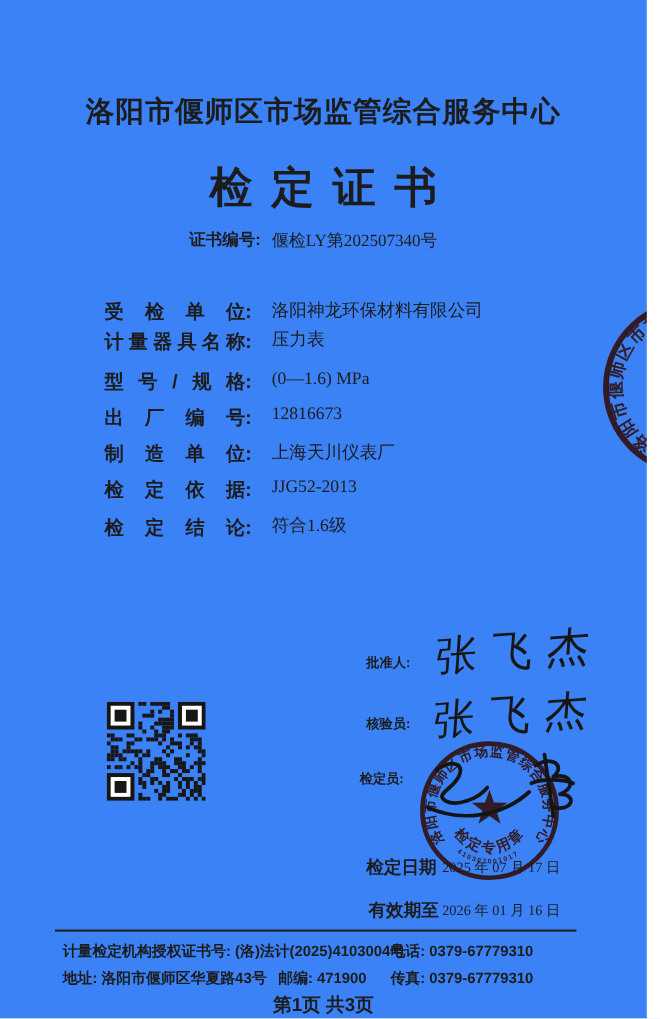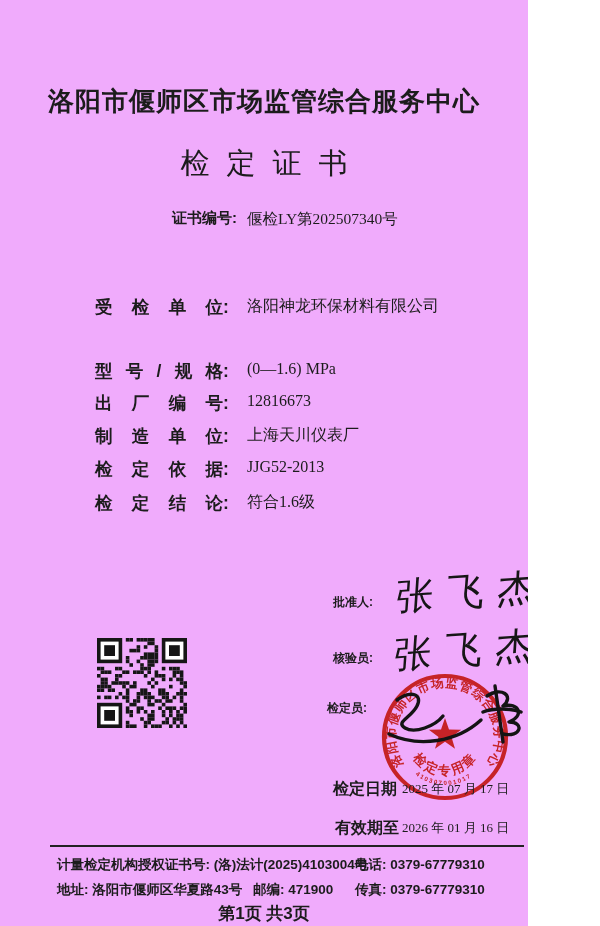--- a/index.html
+++ b/index.html
@@ -1,23 +1,23 @@
 <!DOCTYPE html>
 <html><head>
 <meta charset="utf-8">
 <style>
   html,body{margin:0;padding:0;background:#fff;}
-  .page{position:relative;width:528px;height:926px;background:#f0abfc;overflow:hidden;
+  .page{position:relative;width:588px;height:926px;background:#3b82f6;overflow:hidden;
         font-family:"Liberation Sans","DejaVu Sans",sans-serif;color:#1c1c1c;}
   .abs{position:absolute;}
   .org-title{top:84px;left:0;right:0;text-align:center;font-size:26px;font-weight:bold;letter-spacing:1px;}
-  .doc-title{top:144px;left:0;right:0;text-align:center;font-size:29px;font-weight:normal;letter-spacing:17px;text-indent:17px;}
+  .doc-title{top:144px;left:0;right:0;text-align:center;font-size:39px;font-weight:bold;letter-spacing:17px;text-indent:17px;}
   .certno-label{top:209px;left:172px;font-size:15px;font-weight:bold;}
   .certno-value{top:209px;left:247px;font-size:15.5px;font-family:"Liberation Serif","DejaVu Serif",serif;}
-  .frow{position:absolute;left:95px;height:24px;margin-top:24px;}
+  .frow{position:absolute;left:95px;height:24px;}
   .jlabel{display:inline-block;width:128px;font-size:17.5px;font-weight:bold;
           text-align:justify;text-align-last:justify;white-space:normal;}
   .colon{font-size:17.5px;font-weight:bold;}
   .fvalue{position:absolute;left:152px;top:1px;font-size:16px;white-space:nowrap;
           font-family:"Liberation Serif","DejaVu Serif",serif;}
   .sig-label{font-size:12px;font-weight:bold;}
   .sig-text{font-size:38px;letter-spacing:13px;color:#161616;white-space:nowrap;
             font-family:"Liberation Serif","DejaVu Serif",serif;
             transform:rotate(-4deg) skewX(-8deg);transform-origin:left bottom;}
   .date-label{font-size:16px;font-weight:bold;}
@@ -38,20 +38,24 @@
 
   <div class="abs org-title">洛阳市偃师区市场监管综合服务中心</div>
   <div class="abs doc-title">检定证书</div>
 
   <span class="abs certno-label">证书编号:</span>
   <span class="abs certno-value">偃检LY第202507340号</span>
 
   <div class="frow" style="top:271px">
     <span class="jlabel">受检单位</span><span class="colon">:</span>
     <span class="fvalue">洛阳神龙环保材料有限公司</span>
+  </div>
+  <div class="frow" style="top:298px">
+    <span class="jlabel">计量器具名称</span><span class="colon">:</span>
+    <span class="fvalue">压力表</span>
   </div>
   <div class="frow" style="top:335px">
     <span class="jlabel">型号/规格</span><span class="colon">:</span>
     <span class="fvalue">(0—1.6) MPa</span>
   </div>
   <div class="frow" style="top:367px">
     <span class="jlabel">出厂编号</span><span class="colon">:</span>
     <span class="fvalue">12816673</span>
   </div>
   <div class="frow" style="top:400px">

